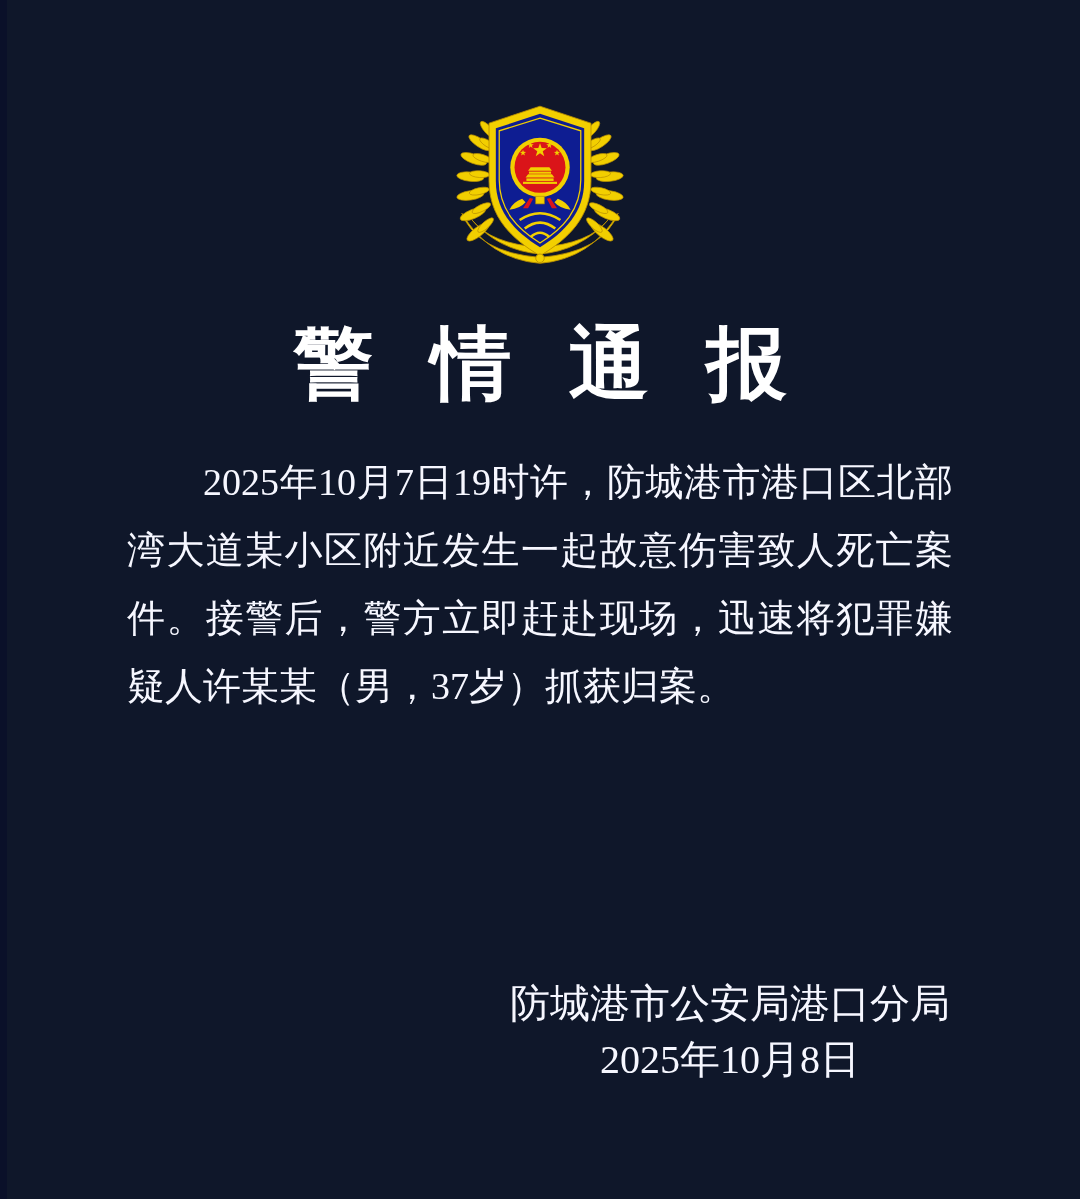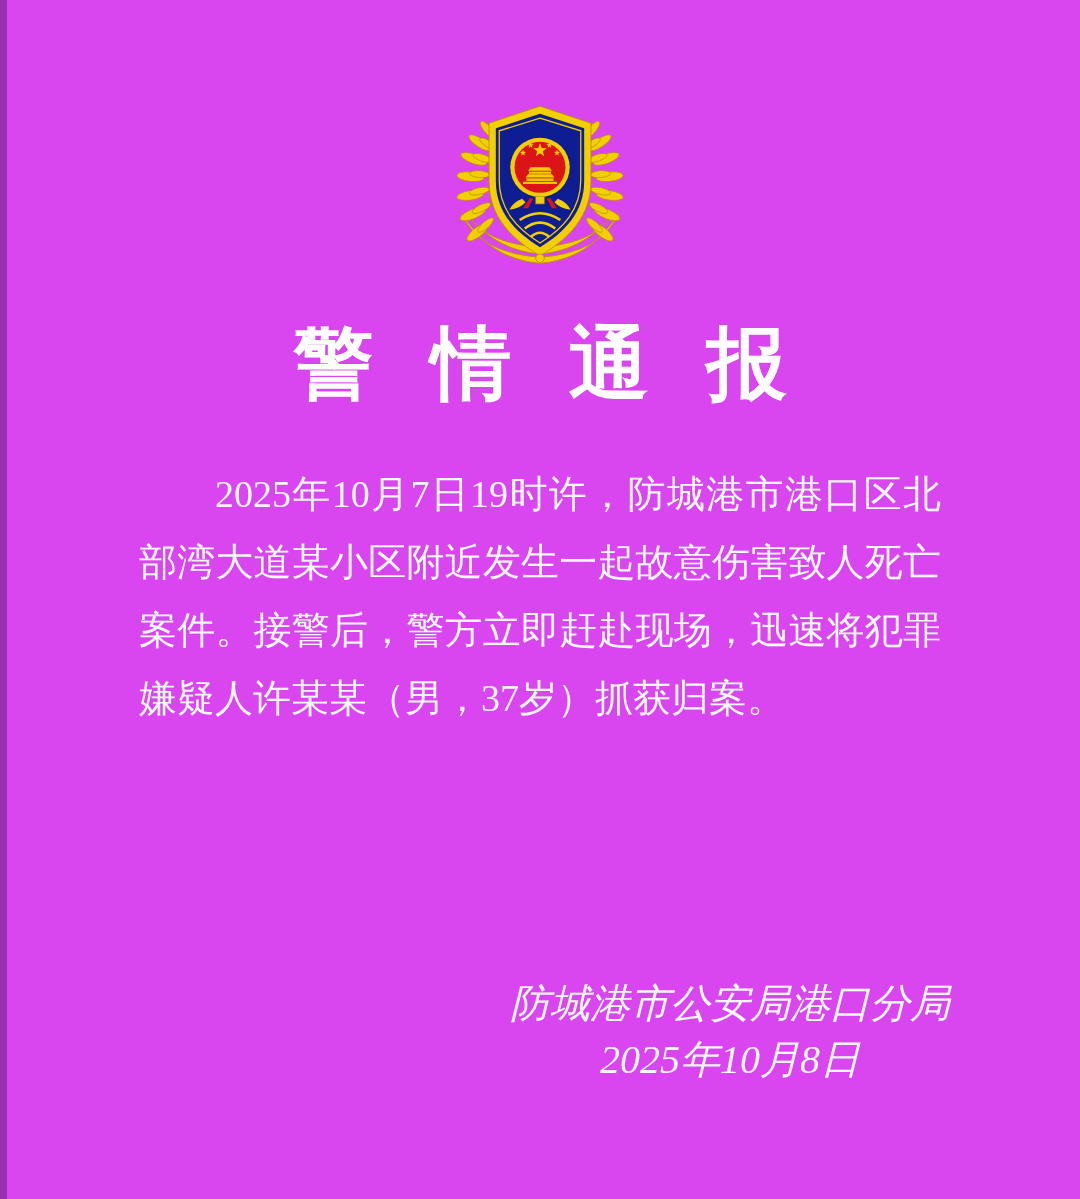--- a/index.html
+++ b/index.html
@@ -5,21 +5,21 @@
   html, body {
     margin: 0;
     padding: 0;
     background: #0b0b0b;
   }
   .poster {
     position: relative;
     width: 1080px;
     height: 1199px;
     margin: 0 auto;
-    background: #d946ef;
+    background: #0f172a;
     overflow: hidden;
     font-family: "Liberation Serif", serif;
     color: #ffffff;
   }
   .edge-shade {
     position: absolute;
     left: 0; top: 0; bottom: 0;
     width: 7px;
     background: rgba(0,0,40,0.30);
   }
@@ -51,33 +51,32 @@
     top: 448px;
     left: 127px;
     right: 127px;
     font-size: 38px;
     line-height: 68px;
     text-align: justify;
     text-justify: inter-ideograph;
     color: #f6f7ff;
   }
   .body-text p {
-    margin: 12px;
+    margin: 0;
     text-indent: 2em;
     font-family: Liberation Serif, serif;
   }
   .signature-block {
     position: absolute;
     top: 980px;
     right: 130px;
     text-align: center;
     font-size: 40px;
     line-height: 48px;
     color: #f6f7ff;
-    font-style: italic;
   }
   .signature-block .issue-date {
     margin-top: 8px;
   }
 </style>
 </head>
 <body>
 
 <div class="poster">
   <div class="edge-shade"></div>

